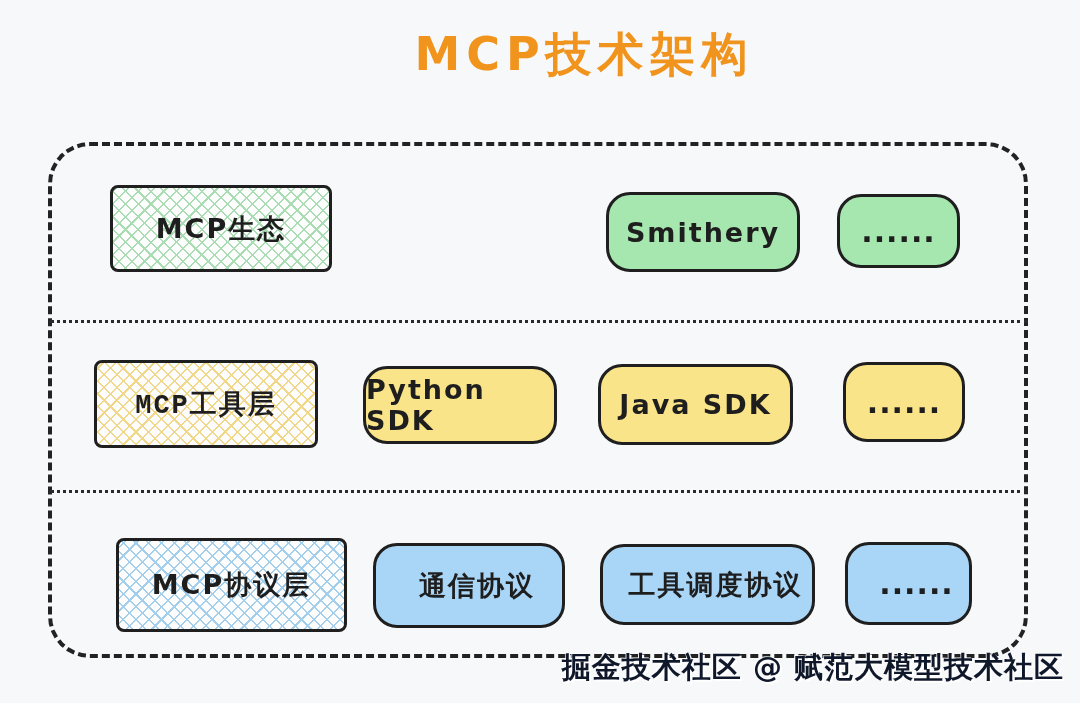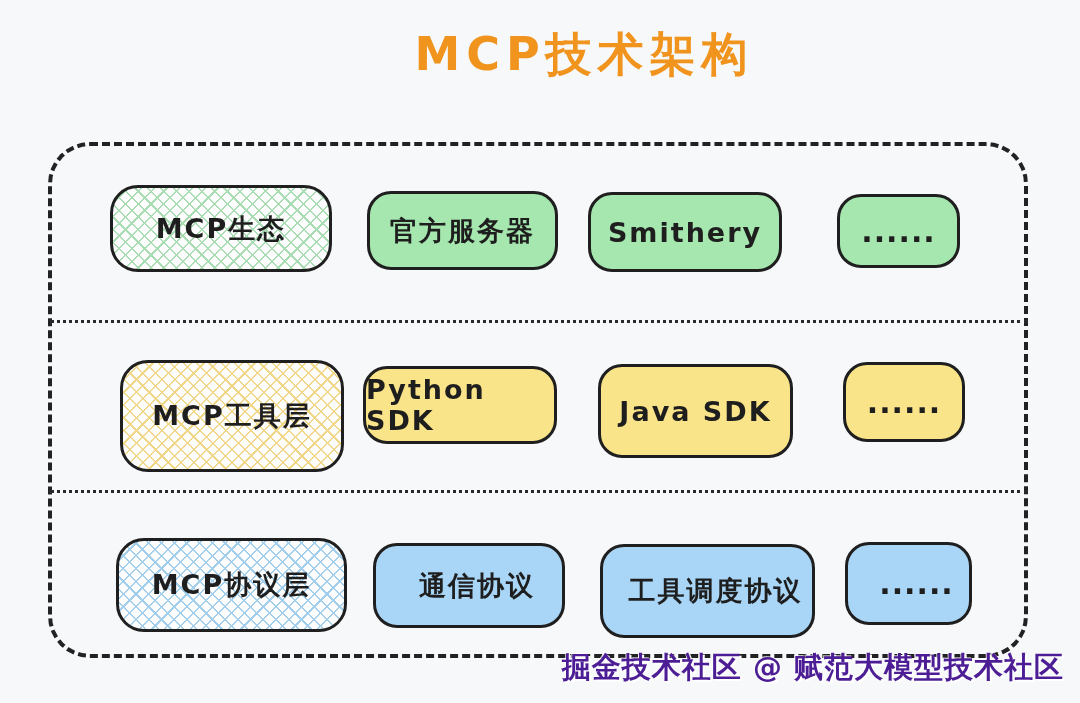--- a/index.html
+++ b/index.html
@@ -40,21 +40,21 @@
     font-size:27px;font-weight:600;color:#1e1e1e;
     letter-spacing:2px;
     background:#fff;
   }
   .box.dots{font-size:30px;font-weight:bold;letter-spacing:1px;}
 
   .solid-green{background:#A5E7AE;}
   .solid-yellow{background:#FAE489;}
   .solid-blue{background:#A9D5F6;padding-left:16px;}
 
-  .hatch{border-radius:28px;}
+  .hatch{border-radius:8px;}
   .hatch-green{
     background:
       repeating-linear-gradient(45deg,#AADDB4 0 1.6px,transparent 1.6px 9px),
       repeating-linear-gradient(-45deg,#AADDB4 0 1.6px,transparent 1.6px 9px),
       #fdfdfd;
   }
   .hatch-yellow{
     background:
       repeating-linear-gradient(45deg,#F0D78A 0 1.6px,transparent 1.6px 9px),
       repeating-linear-gradient(-45deg,#F0D78A 0 1.6px,transparent 1.6px 9px),
@@ -63,57 +63,54 @@
   .hatch-blue{
     background:
       repeating-linear-gradient(45deg,#A3CFED 0 1.6px,transparent 1.6px 9px),
       repeating-linear-gradient(-45deg,#A3CFED 0 1.6px,transparent 1.6px 9px),
       #fdfdfd;
   }
 
   
   .b11{left:110px;top:185px;width:222px;height:87px;}
   .b12{left:367px;top:191px;width:191px;height:79px;}
-  .b13{left:588px;top:192px;width:194px;height:80px;}
+  .b13{left:606px;top:192px;width:194px;height:80px;}
   .b14{left:837px;top:194px;width:123px;height:74px;}
   
-  .b21{left:120px;top:360px;width:224px;height:112px;}
+  .b21{left:94px;top:360px;width:224px;height:88px;font-family:Liberation Mono, monospace;}
   .b22{left:363px;top:366px;width:194px;height:78px;justify-content:center;}
-  .b23{left:598px;top:364px;width:195px;height:94px;}
+  .b23{left:598px;top:364px;width:195px;height:81px;}
   .b24{left:843px;top:362px;width:122px;height:80px;}
   
   .b31{left:102px;top:538px;width:231px;height:94px;margin-left:14px;}
   .b32{left:373px;top:543px;width:192px;height:85px;}
-  .b33{left:600px;top:544px;width:215px;height:94px;}
+  .b33{left:600px;top:544px;width:215px;height:81px;}
   .b34{left:845px;top:542px;width:127px;height:83px;}
 
   .watermark{
     position:absolute;top:648px;right:16px;
-    font-size:29px;font-weight:bold;color:#4c1d95;
+    font-size:29px;font-weight:bold;color:#0f172a;
     letter-spacing:1px;
     text-shadow:2px 2px 0 #ffffff,-1px -1px 0 rgba(255,255,255,.7);
     z-index:5;white-space:nowrap;
   }
 </style>
 </head>
 <body>
 
 <div class="stage">
 
   <div class="title">MCP技术架构</div>
 
   <div class="frame"></div>
   <div class="divider d1"></div>
   <div class="divider d2"></div>
 
   <div class="box hatch hatch-green b11">
       <span>MCP生态</span>
-    </div>
-  <div class="box solid-green b12">
-      <span>官方服务器</span>
     </div>
   <div class="box solid-green b13">
       <span>Smithery</span>
     </div>
   <div class="box solid-green b14 dots">
       <span>......</span>
     </div>
 
   <div class="box hatch hatch-yellow b21">
       <span>MCP工具层</span>

